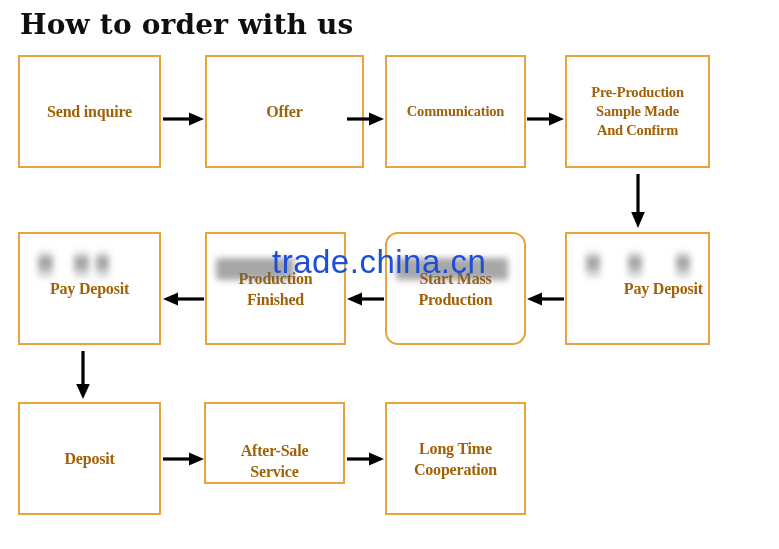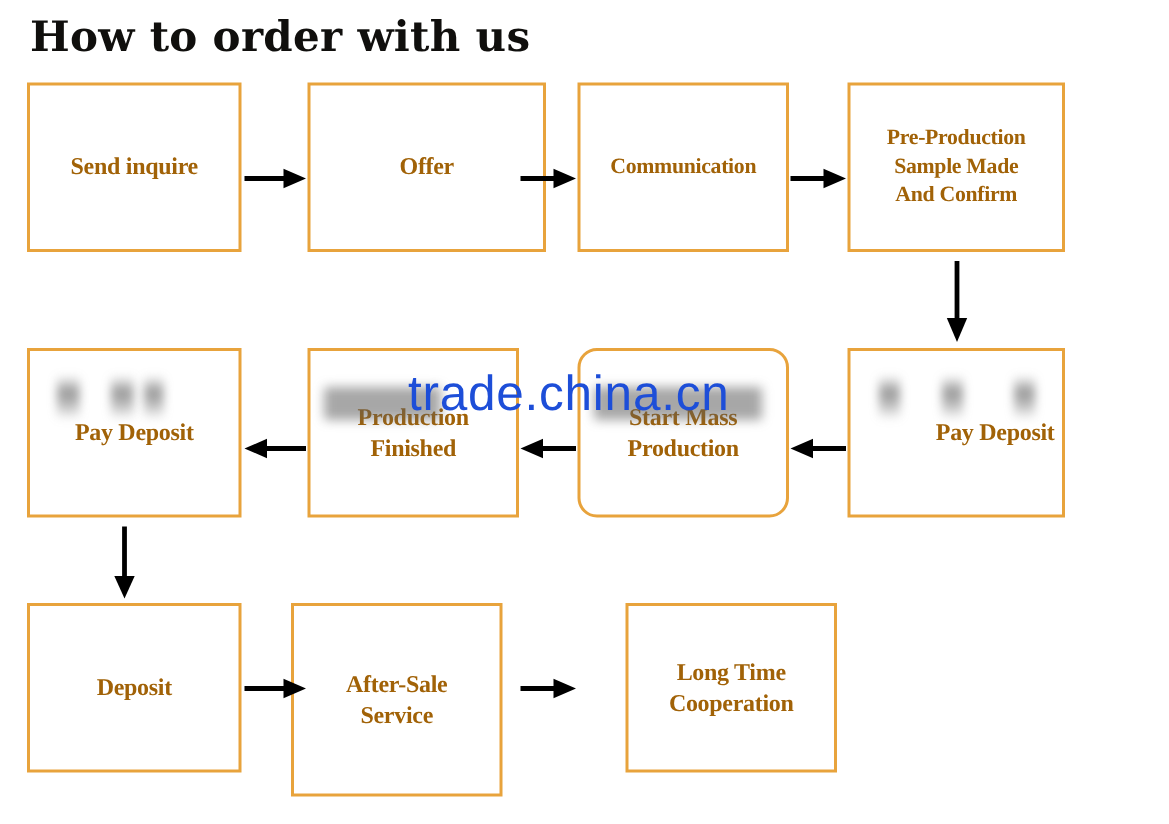--- a/index.html
+++ b/index.html
@@ -197,26 +197,26 @@
     <svg width="16" height="48" viewBox="0 0 16 48" aria-hidden="true">
       <line x1="8" y1="0" x2="8" y2="34" stroke="#000" stroke-width="3.2"></line>
       <polygon points="1.2,33 8,48 14.8,33" fill="#000"></polygon>
     </svg>
   </div>
 
   <div class="node" style="left:18px;  top:402px; width:143px; height:113px;">
     <span class="label">Deposit</span>
   </div>
 
-  <div class="node" style="left:194px; top:402px; width:141px; height:129px;">
+  <div class="node" style="left:204px; top:402px; width:141px; height:82px;align-items:flex-end;">
     <span class="label">After-Sale
 Service</span>
   </div>
 
-  <div class="node" style="left:385px; top:402px; width:141px; height:113px;margin-left:32px;">
+  <div class="node" style="left:385px; top:402px; width:141px; height:113px;">
     <span class="label">Long Time
 Cooperation</span>
   </div>
 
   <div class="arrow" style="left:163px; top:452px;">
     <svg width="41" height="14" viewBox="0 0 41 14" aria-hidden="true">
       <line x1="0" y1="7" x2="28" y2="7" stroke="#000" stroke-width="3.2"></line>
       <polygon points="26,0.5 41,7 26,13.5" fill="#000"></polygon>
     </svg>
   </div>

